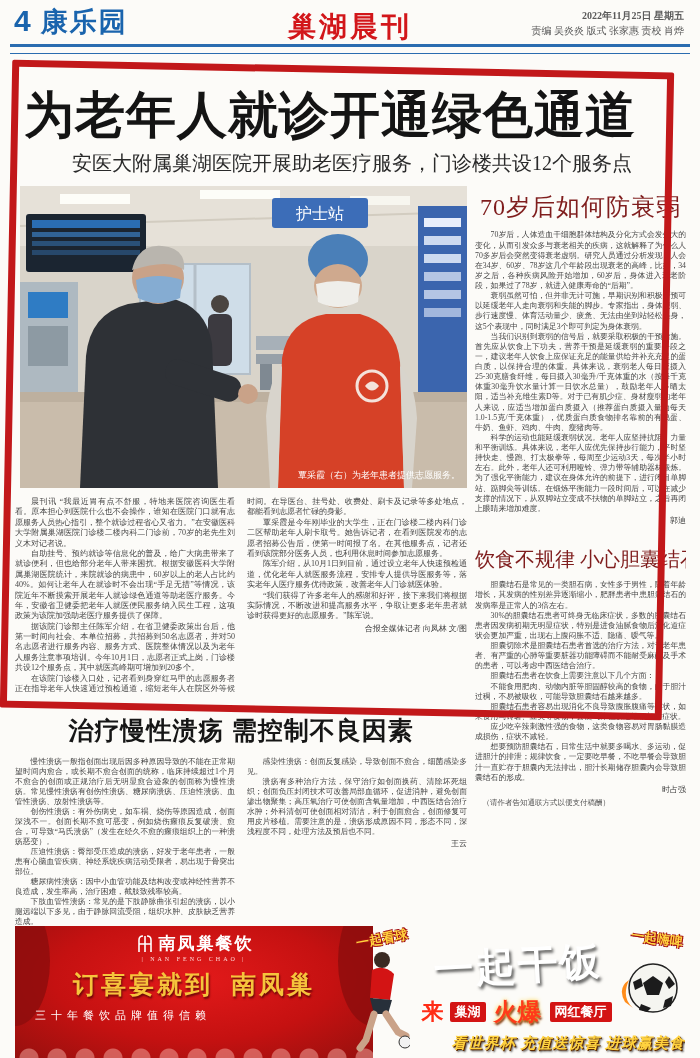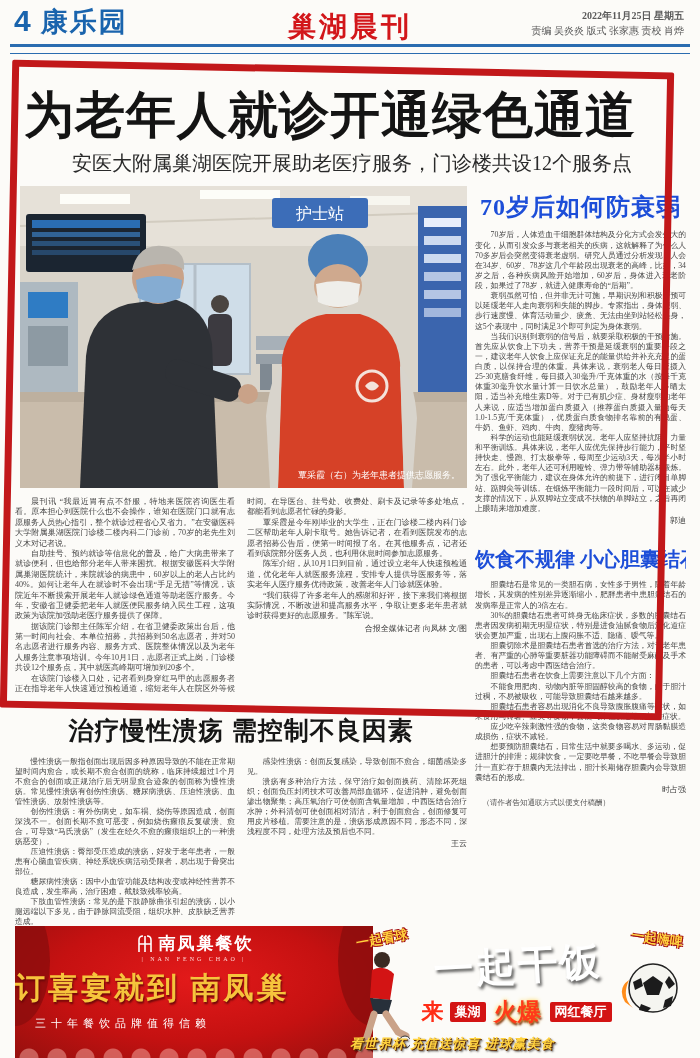--- a/index.html
+++ b/index.html
@@ -26,41 +26,41 @@
                  letter-spacing:1px;white-space:nowrap;font-family:"Liberation Serif",serif;}
   .main-sub{position:absolute;left:20px;top:150px;width:664px;text-align:center;font-size:20px;color:#2a2a2a;}
   .photo{position:absolute;left:20px;top:186px;width:447px;height:302px;background:#cfc8bd;}
   .main-cols{position:absolute;left:15px;top:497px;width:452px;height:200px;column-count:2;column-gap:12px;
              column-fill:auto;font-size:8px;line-height:1.3;text-align:justify;color:#464646;overflow:hidden;}
   .main-cols p{margin:0;text-indent:2em;}
   .byline{text-align:right;font-size:8px;color:#3c3c3c;margin-top:2px;}
   
   .rightcol{position:absolute;left:475px;top:192px;width:211px;height:732px;overflow:hidden;
             font-size:7.8px;line-height:1.3;text-align:justify;color:#464646;}
-  .rc-h{font-size:24px;font-weight:bold;color:#1d4ed8;text-align:center;margin:2px 0 10px 0;line-height:1.1;
+  .rc-h{font-size:24px;font-weight:normal;color:#7f1d1d;text-align:center;margin:2px 0 10px 0;line-height:1.1;
         font-family:"Liberation Serif",serif;letter-spacing:1px;}
   .rc-h2{font-size:20px;letter-spacing:0;margin-top:22px;white-space:nowrap;}
   .rightcol p{margin:0;text-indent:2em;}
   .note{font-size:7.5px;color:#555;text-align:left;margin-top:3px;text-indent:1em;}
   
   .ulcer{position:absolute;left:15px;top:710px;width:452px;}
   .ulcer-h{font-size:25px;font-weight:bold;color:#161616;text-align:center;margin:4px 0 10px 0;letter-spacing:1px;}
   .ulcer-cols{column-count:2;column-gap:12px;column-fill:auto;height:172px;font-size:7.8px;line-height:1.28;
               text-align:justify;color:#464646;overflow:hidden;}
   .ulcer-cols p{margin:0;text-indent:2em;}
   
   .ad{position:absolute;top:926px;height:132px;overflow:hidden;}
   .ad-left{left:15px;width:358px;background:radial-gradient(ellipse at 50% 40%,#e31a1a 0%,#c51111 55%,#96100e 100%);}
   .ad-left .curtain{position:absolute;top:-30px;width:70px;height:130px;border-radius:50%;background:#8c0d0c;opacity:.8;}
   .ad-left .curtain.l{left:-35px;} .ad-left .curtain.r{right:-35px;}
   .adl-logo-row{position:relative;text-align:center;margin-top:6px;color:#fff;}
   .adl-brand{font-size:17px;font-weight:bold;letter-spacing:2px;vertical-align:middle;}
   .adl-en{font-size:6px;letter-spacing:3px;color:#ffd9d9;margin-top:1px;}
-  .adl-head{position:relative;margin-top:6px;font-size:30px;font-weight:bold;color:#f6c43c;
-            letter-spacing:3px;text-shadow:1px 2px 2px #6d0808;}
+  .adl-head{position:relative;text-align:center;margin-top:6px;font-size:25px;font-weight:bold;color:#f6c43c;
+            letter-spacing:3px;text-shadow:1px 2px 2px #6d0808;font-family:Liberation Mono, monospace;}
   .adl-tag{position:relative;margin-top:7px;font-size:11px;color:#fff;letter-spacing:5px;padding-left:20px;}
   .adl-clouds{position:absolute;bottom:0;left:0;right:0;height:18px;
      background:radial-gradient(circle at 14px 18px,rgba(255,190,180,.45) 9px,transparent 10px);
      background-size:28px 18px;background-repeat:repeat-x;}
   .ad-right{left:350px;width:335px;color:#fff;
      background:
        radial-gradient(circle at 85% 20%,rgba(255,255,255,.18) 0 18px,transparent 40px),
        radial-gradient(circle at 15% 15%,rgba(255,255,255,.12) 0 14px,transparent 34px),
        linear-gradient(180deg,#49525e 0%,#41514a 40%,#23703० 0%,#237030 72%,#1b5b26 100%);}
   .adr-corner{position:absolute;font-size:13px;font-weight:bold;color:#ffd23e;
@@ -68,21 +68,21 @@
   .adr-corner.l{left:6px;top:4px;transform:rotate(-10deg);}
   .adr-corner.r{right:2px;top:4px;transform:rotate(8deg);}
   .adr-head{position:absolute;left:0;right:0;top:12px;text-align:center;font-size:40px;font-weight:bold;
       color:#fff;transform:rotate(-3deg);text-shadow:2px 3px 3px rgba(0,0,0,.6);letter-spacing:2px;}
   .adr-mid{position:absolute;left:0;right:0;top:70px;text-align:center;white-space:nowrap;}
   .adr-lai{font-size:22px;font-weight:bold;color:#ff2d16;text-shadow:0 0 2px #fff;vertical-align:middle;}
   .adr-tagbox{display:inline-block;background:#d31414;color:#fff;font-size:13px;font-weight:bold;
       padding:1px 5px;border-radius:2px;vertical-align:middle;margin:0 2px;}
   .adr-hot{font-size:24px;font-weight:bold;color:#ff3a1a;vertical-align:middle;margin:0 2px;
       text-shadow:0 0 4px #ffd23e,1px 2px 2px #5e0b00;}
-  .adr-bottom{position:absolute;left:0;right:0;bottom:5px;text-align:left;font-size:13px;font-weight:bold;
+  .adr-bottom{position:absolute;left:0;right:0;bottom:5px;text-align:right;font-size:15px;font-weight:bold;
       color:#ffd23e;font-style:italic;text-shadow:1px 1px 0 #5e2a00,2px 2px 2px rgba(0,0,0,.7);letter-spacing:1px;}
   .adr-player{position:absolute;left:2px;top:22px;}
   .adr-ball{position:absolute;right:4px;top:32px;}
   svg text{font-family:"Liberation Sans","DejaVu Sans",sans-serif;}
 </style>
 </head>
 <body>
 
 <div id="page">
 

